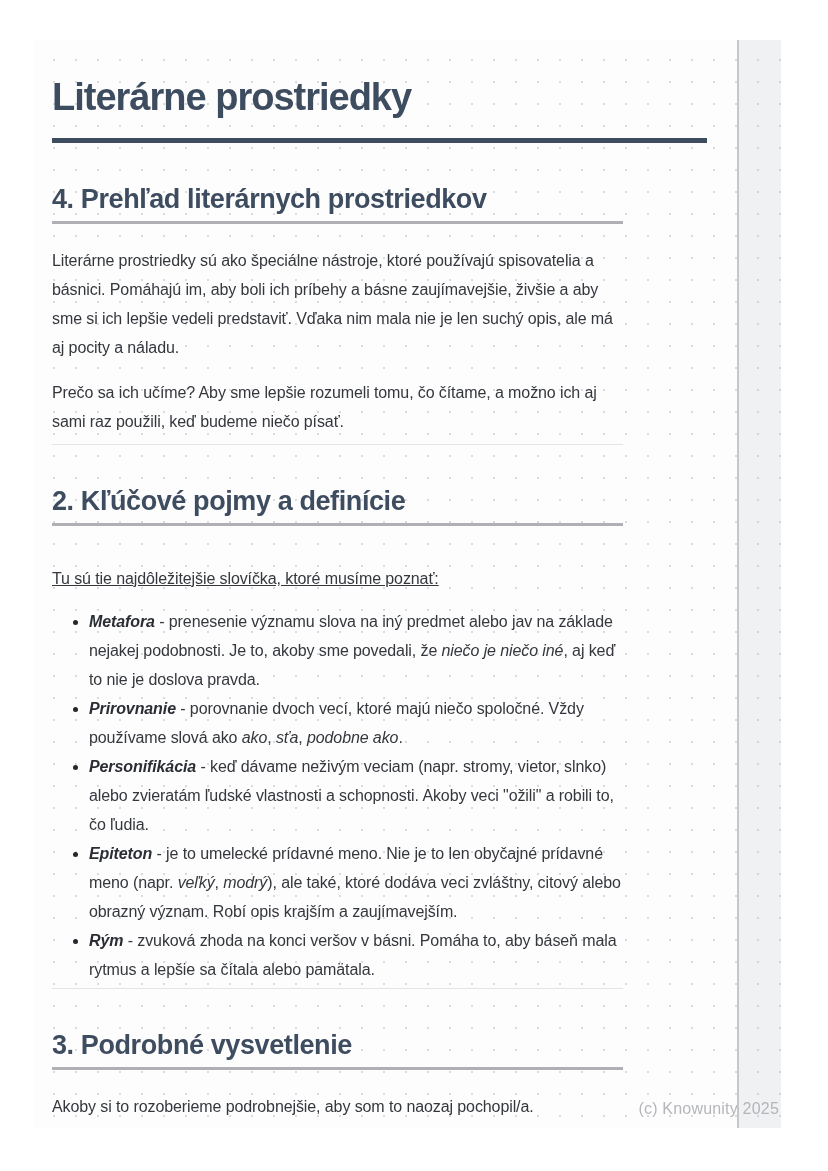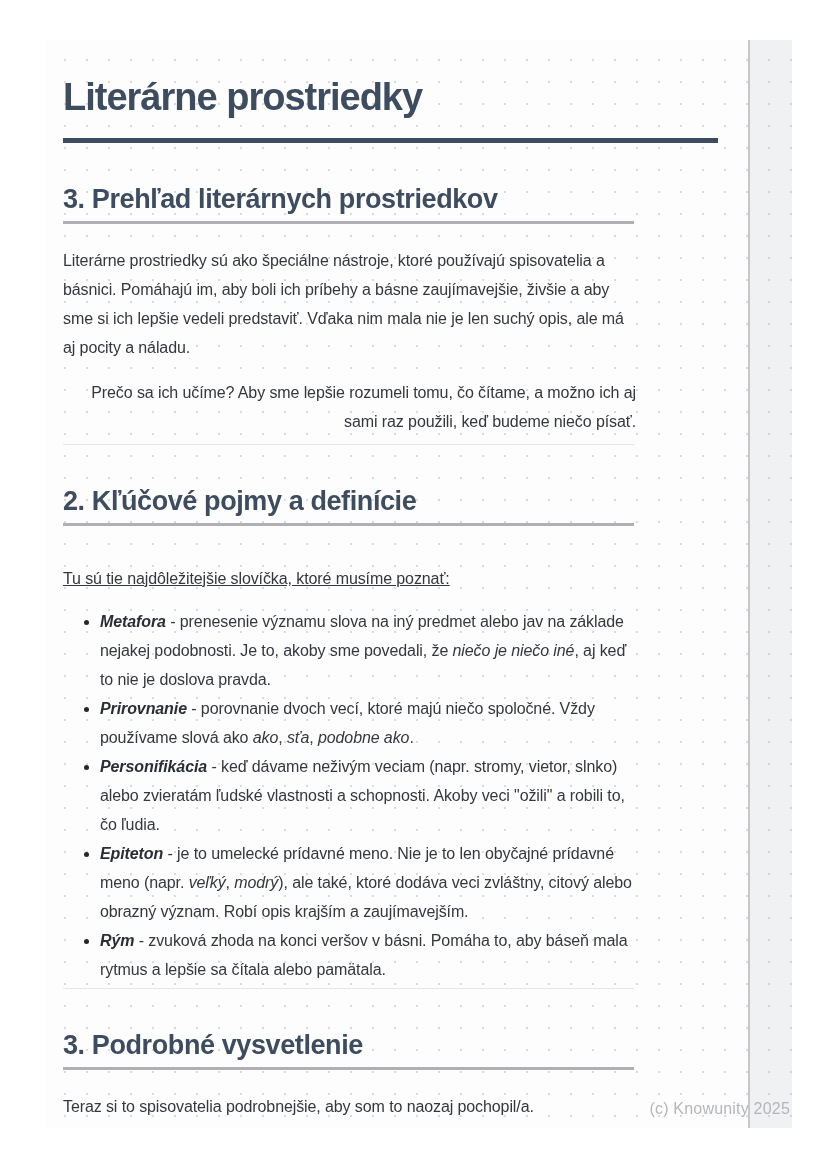--- a/index.html
+++ b/index.html
@@ -6,21 +6,21 @@
   html, body {
     width: 828px; height: 1171px;
     background: #ffffff;
     font-family: "Liberation Sans", "DejaVu Sans", sans-serif;
     overflow: hidden;
   }
   .canvas { position: relative; width: 828px; height: 1171px; background: #ffffff; }
 
   
   .paper {
-    position: absolute; left: 45px; top: 40px;
+    position: absolute; left: 34px; top: 40px;
     width: 747px; height: 1088px;
     background-color: #fdfdfe;
     background-image: radial-gradient(circle, #d8dade 1.3px, rgba(0,0,0,0) 1.4px);
     background-size: 22px 22px;
     background-position: 9px 9px;
   }
 
   
   .edge-strip {
     position: absolute; top: 0; right: 0;
@@ -39,21 +39,21 @@
   .title-rule { width: 655px; height: 5px; background: #3e4c60; margin-top: 18px; border: none; }
 
   h2 {
     font-size: 27px; font-weight: 700; letter-spacing: -0.4px;
     line-height: 32px; color: #3e4c60; margin-top: 40px;
   }
   .heading-rule { width: 571px; height: 3px; background: #aeb0b4; margin-top: 6px; border: none; }
 
   .body-text { width: 573px; font-size: 16px; line-height: 29px; color: #34373c; letter-spacing: -0.1px; }
   p.body-text { margin-top: 22px; }
-  p.body-text + p.body-text { margin-top: 16px; text-align: right; }
+  p.body-text + p.body-text { margin-top: 16px; }
   p.intro { margin-top: 38px; text-decoration: underline; }
 
   hr.section-sep { width: 571px; border: none; border-top: 1px solid #e3e4e7; margin-top: 8px; }
   hr.sep-2 { margin-top: 4px; }
 
   ul.terms {
     width: 571px; margin-top: 14px; padding-left: 37px;
     list-style: disc;
   }
   ul.terms li { font-size: 16px; line-height: 29px; color: #34373c; letter-spacing: -0.1px; }
@@ -74,21 +74,21 @@
   <div class="paper">
 
     <div class="edge-strip"></div>
 
     <div class="content">
 
       <h1 class="doc-title">Literárne prostriedky</h1>
       <hr class="title-rule">
 
       <section>
-        <h2>3. Prehľad literárnych prostriedkov</h2>
+        <h2>4. Prehľad literárnych prostriedkov</h2>
         <hr class="heading-rule">
         <p class="body-text">Literárne prostriedky sú ako špeciálne nástroje, ktoré používajú spisovatelia a básnici. Pomáhajú im, aby boli ich príbehy a básne zaujímavejšie, živšie a aby sme si ich lepšie vedeli predstaviť. Vďaka nim mala nie je len suchý opis, ale má aj pocity a náladu.</p>
         <p class="body-text">Prečo sa ich učíme? Aby sme lepšie rozumeli tomu, čo čítame, a možno ich aj sami raz použili, keď budeme niečo písať.</p>
       </section>
 
       <hr class="section-sep">
 
       <section>
         <h2>2. Kľúčové pojmy a definície</h2>
         <hr class="heading-rule">
@@ -100,20 +100,20 @@
             <li><strong>Epiteton</strong> - je to umelecké prídavné meno. Nie je to len obyčajné prídavné meno (napr. <em>veľký</em>, <em>modrý</em>), ale také, ktoré dodáva veci zvláštny, citový alebo obrazný význam. Robí opis krajším a zaujímavejším.</li>
             <li><strong>Rým</strong> - zvuková zhoda na konci veršov v básni. Pomáha to, aby báseň mala rytmus a lepšie sa čítala alebo pamätala.</li>
           </ul>
       </section>
 
       <hr class="section-sep sep-2">
 
       <section>
         <h2>3. Podrobné vysvetlenie</h2>
         <hr class="heading-rule">
-        <p class="body-text">Teraz si to spisovatelia podrobnejšie, aby som to naozaj pochopil/a.</p>
+        <p class="body-text">Akoby si to rozoberieme podrobnejšie, aby som to naozaj pochopil/a.</p>
       </section>
 
     </div>
 
     <div class="watermark">(c) Knowunity 2025</div>
   </div>
 </div>
 
 </body></html>

